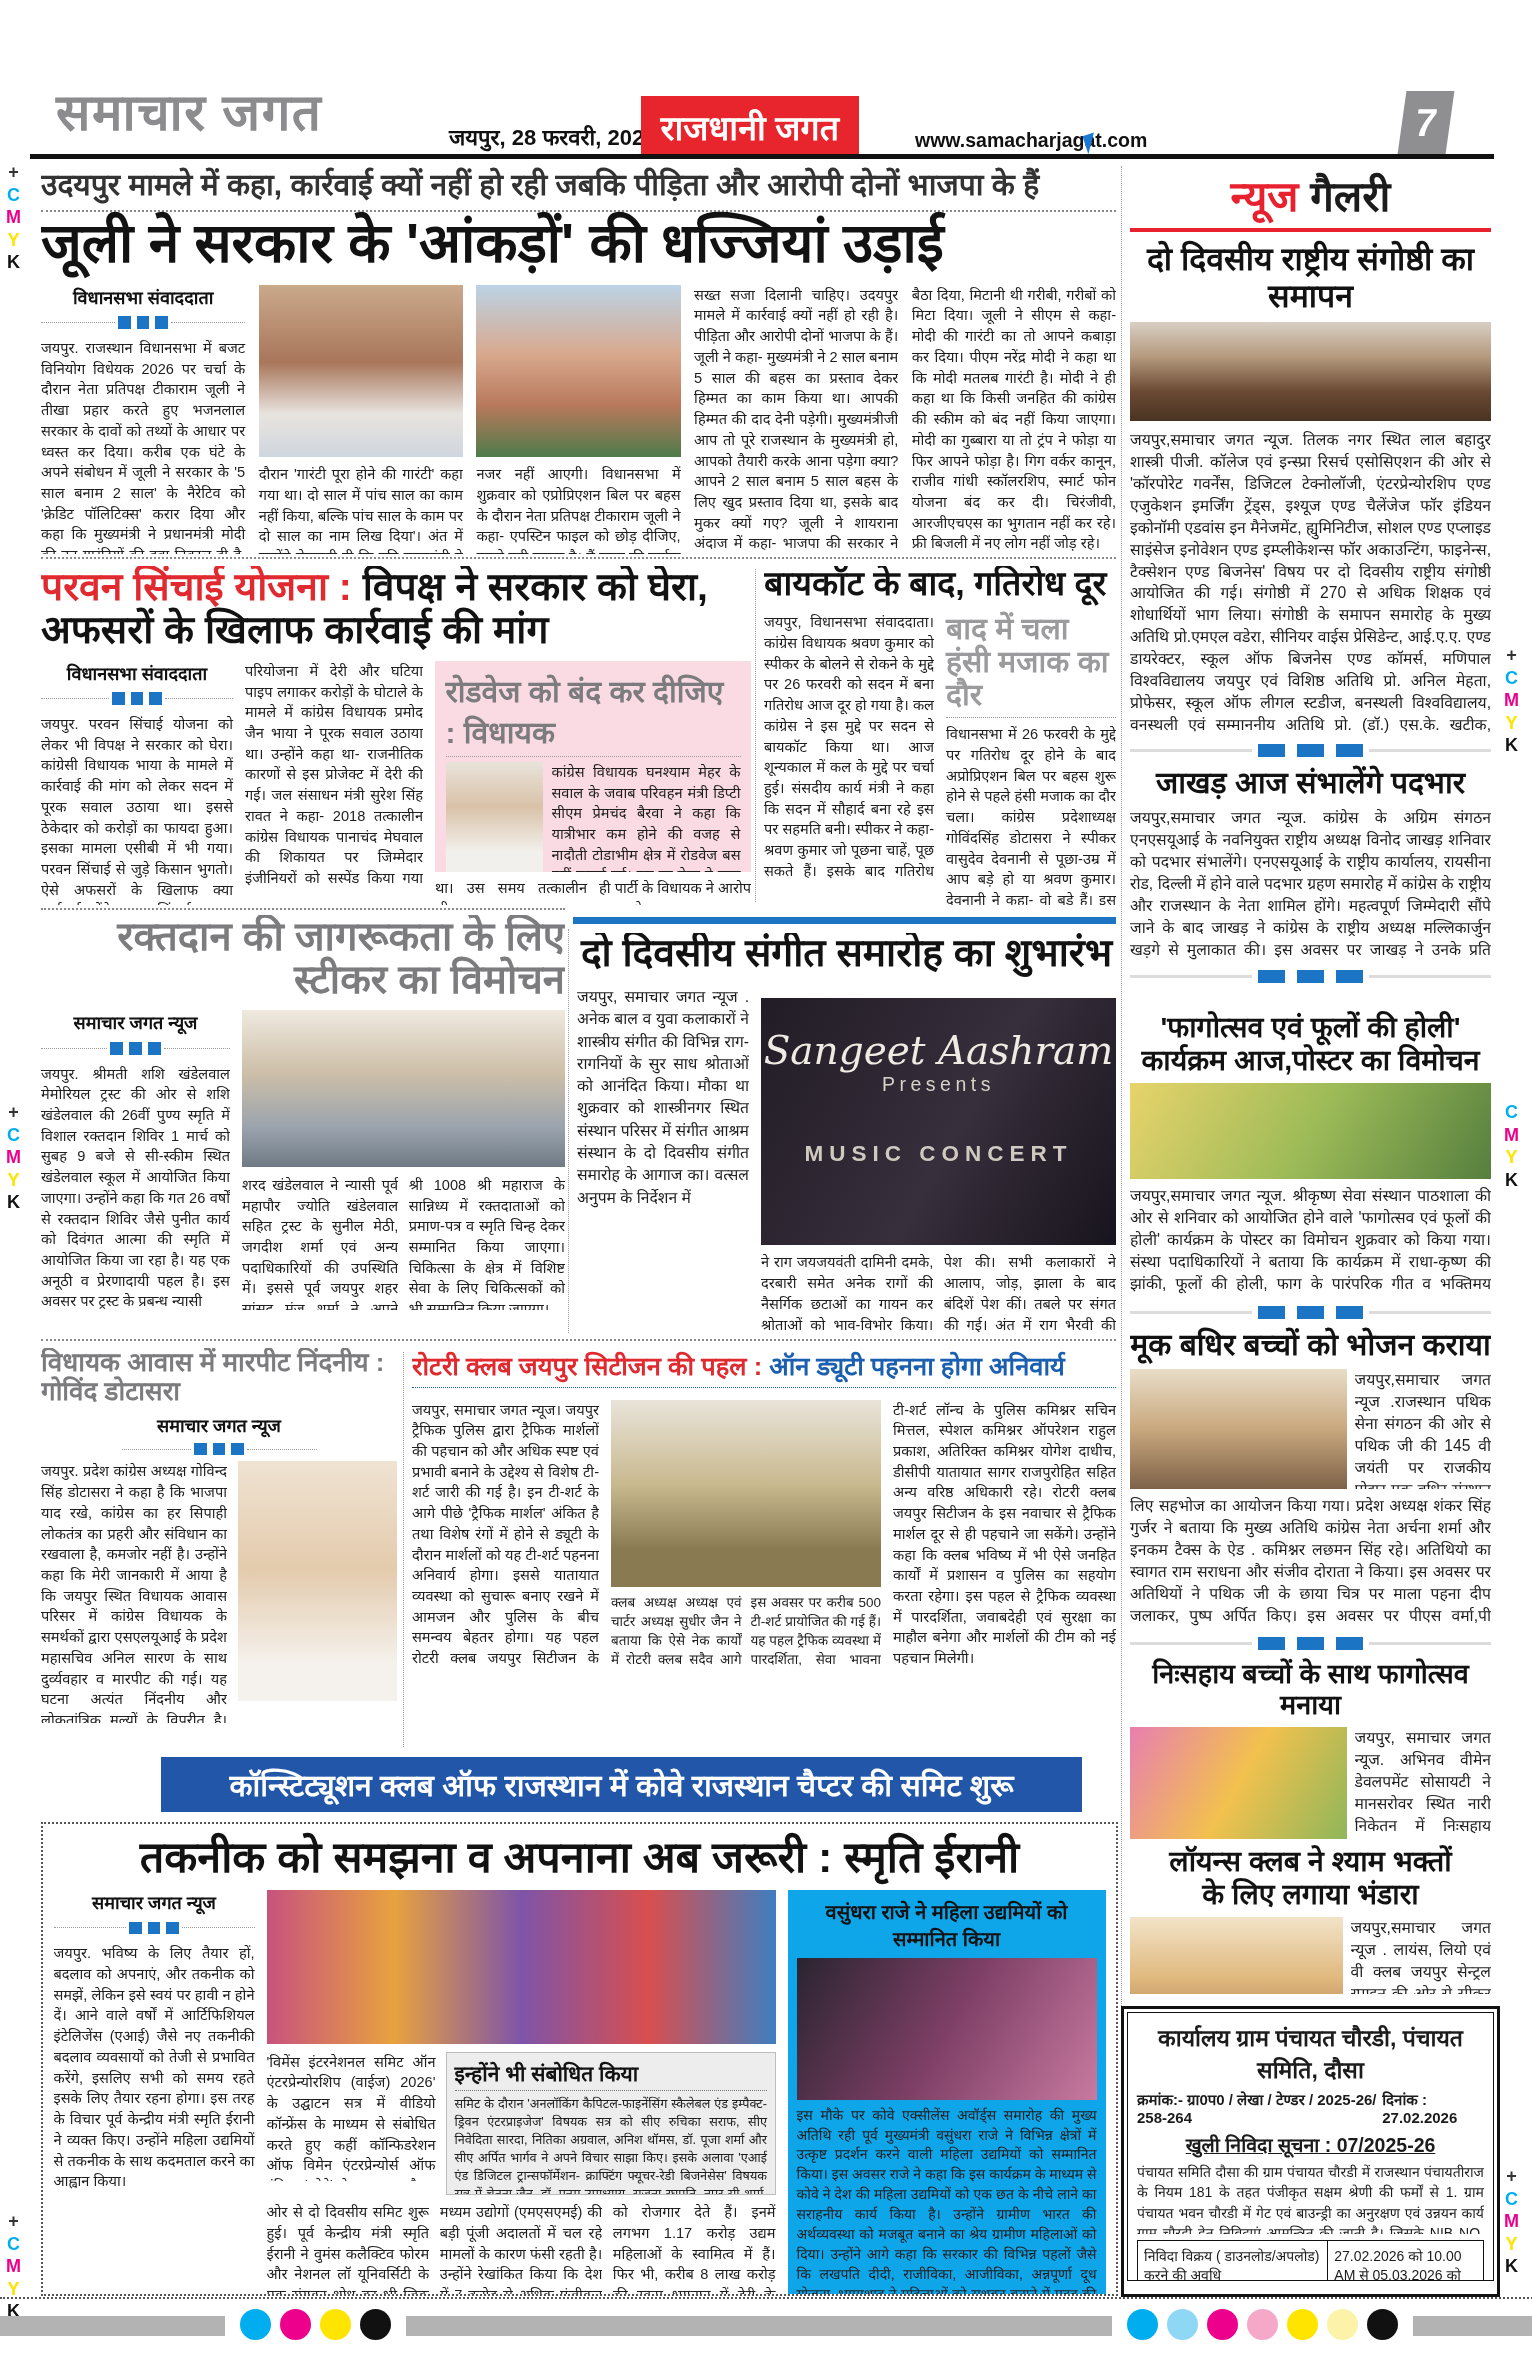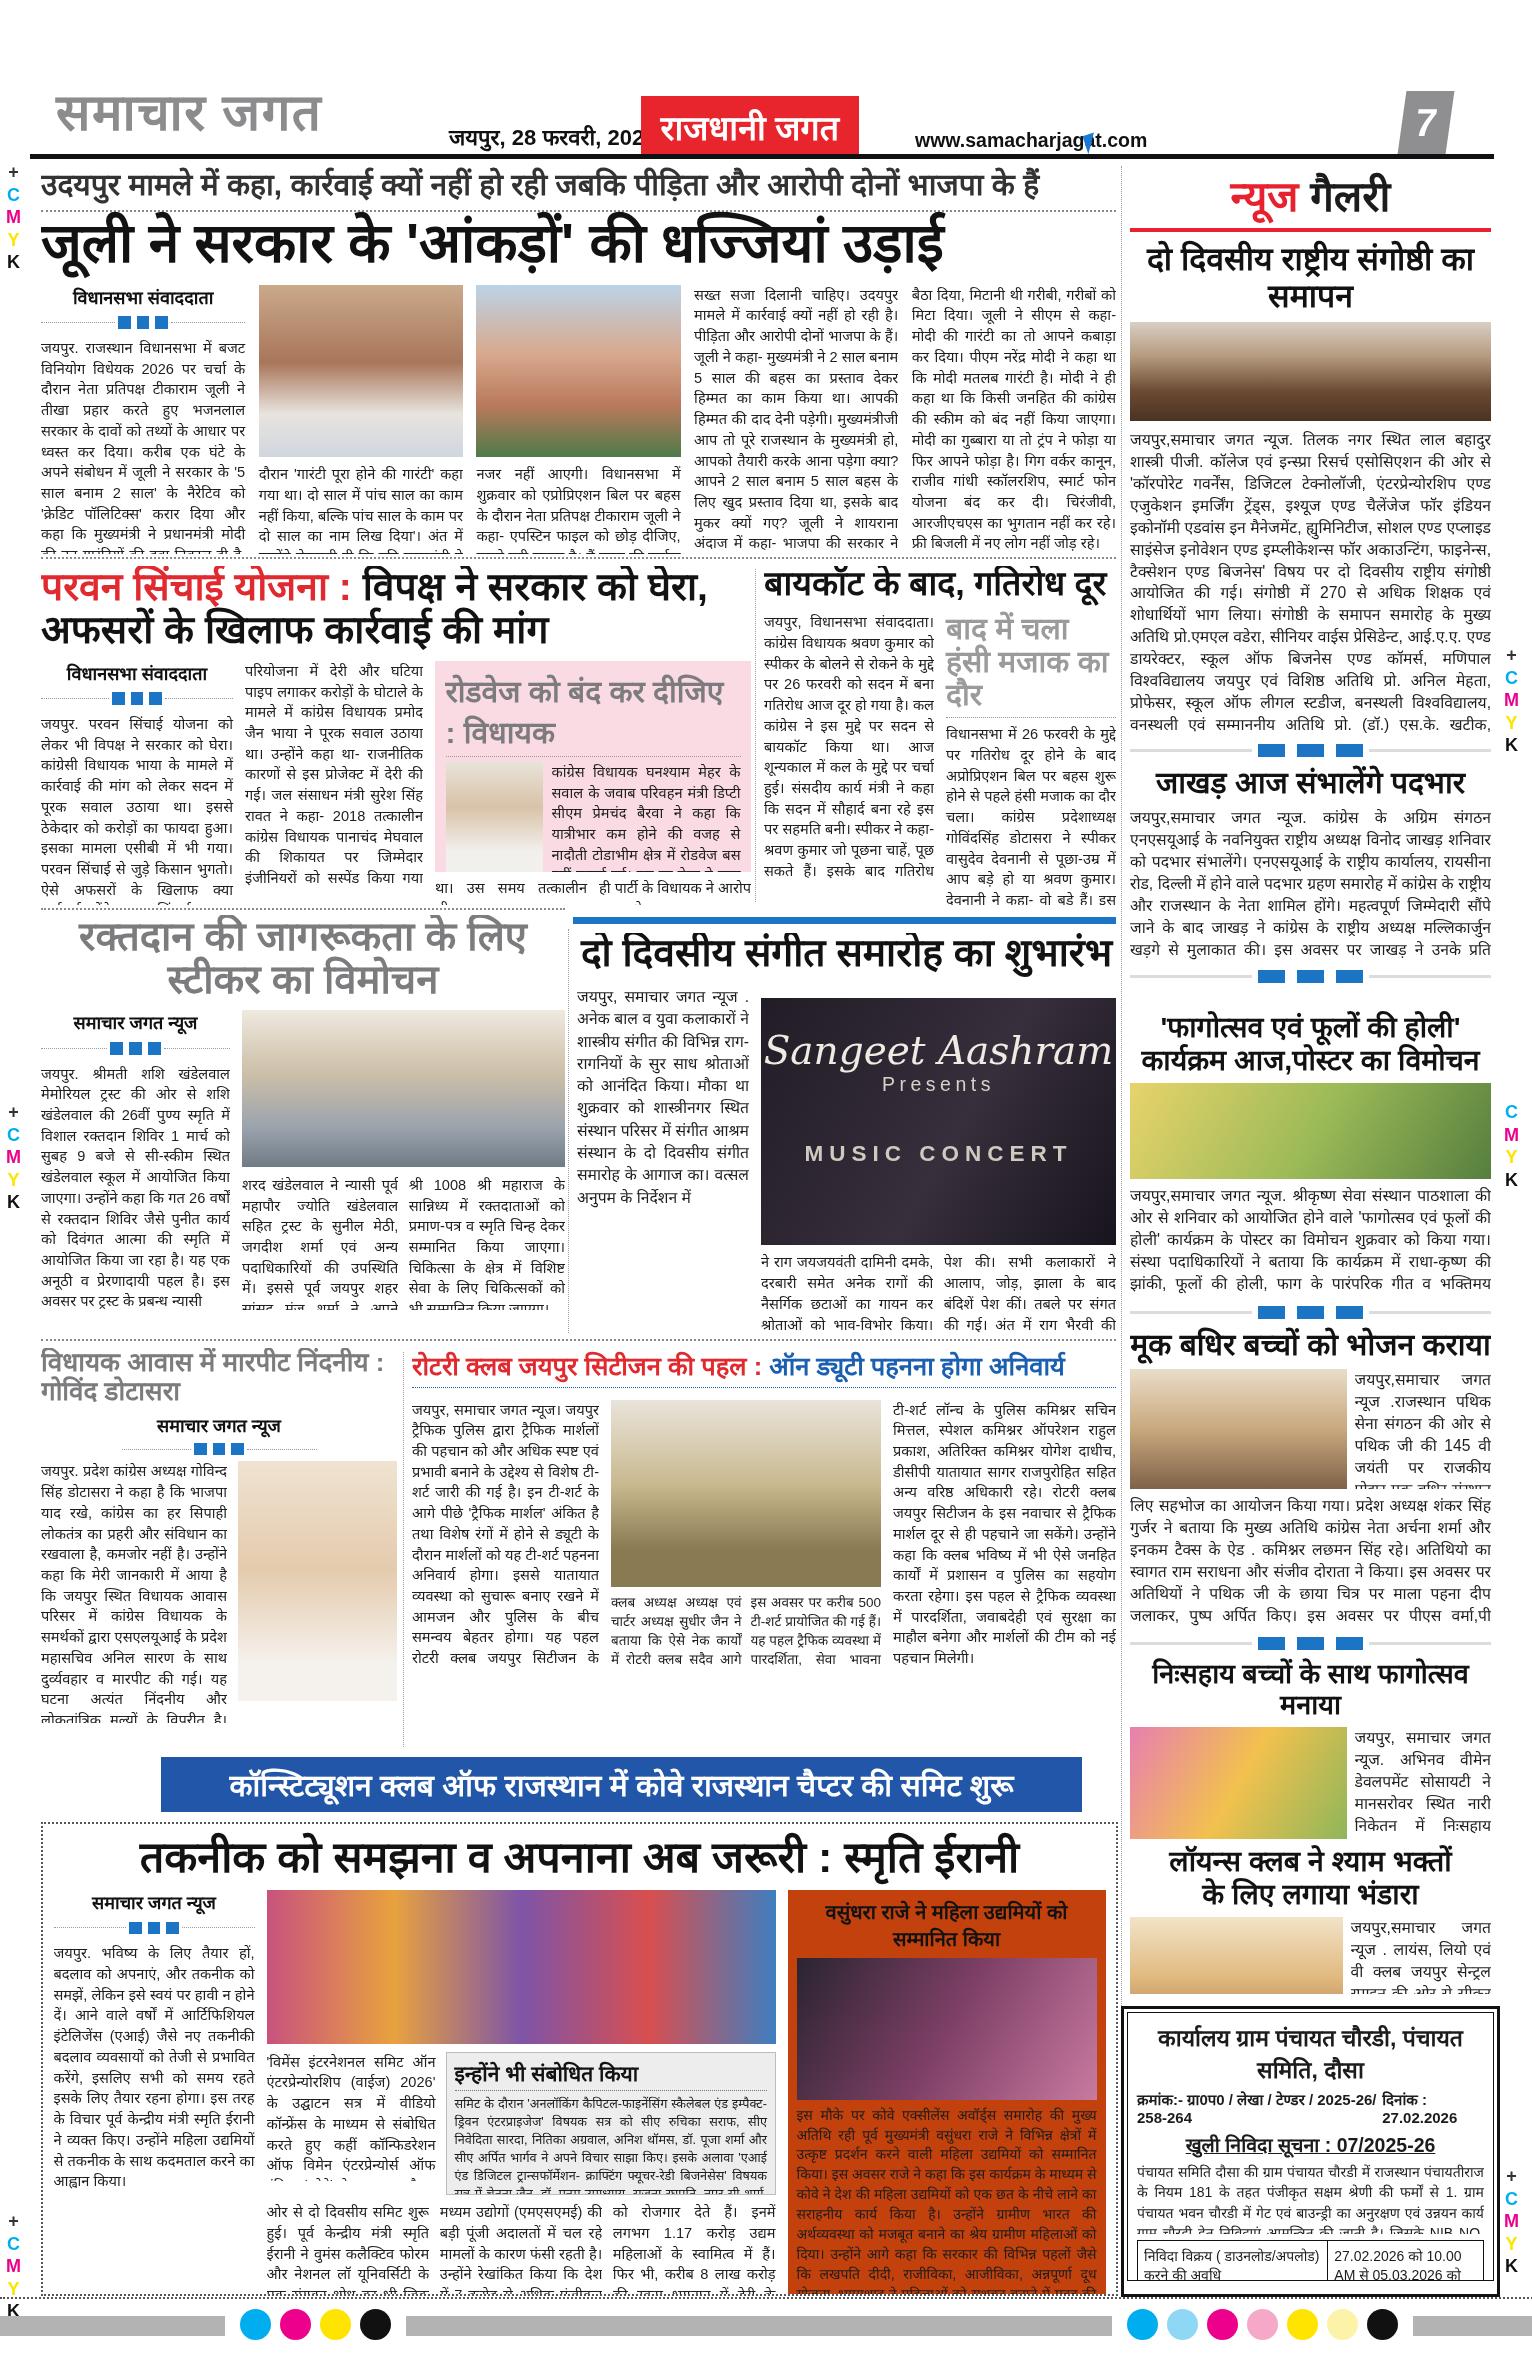--- a/index.html
+++ b/index.html
@@ -46,21 +46,21 @@
   .ph-award{background:linear-gradient(120deg,#2a2430 0%,#7e3f66 50%,#c87aa0 100%);}
   .ph-holi{background:linear-gradient(120deg,#e8d36b 0%,#9dbb58 50%,#567f3e 100%);}
   .ph-kids{background:linear-gradient(180deg,#e9ddc8 0%,#c9a87e 50%,#7e6248 100%);}
   .ph-fag{background:linear-gradient(120deg,#e87fb0 0%,#f2c14e 50%,#8fb65a 100%);}
   .ph-bhandara{background:linear-gradient(180deg,#f2e3c8 0%,#e0b97e 45%,#a8764e 90%);}
   .concert-brand{font-family:"DejaVu Serif","Liberation Serif",serif;font-style:italic;color:#efeae2;font-size:39px;text-align:center;}
   .concert-sub{color:#d8d2c8;font-size:19.5px;letter-spacing:4.5px;text-align:center;}
   .concert-sub2{color:#cfc9bf;font-size:22.5px;letter-spacing:6px;text-align:center;font-weight:bold;}
   
   .pinkbox{background:#fadbe4;}
-  .pink2{background:#c2410c;}
+  .pink2{background:#0ea5e9;}
   .graybox{background:#ededee;border:1.5px solid #bcbcbc;}
   .banner{background:#2156a8;color:#fff;font-weight:bold;font-size:30px;display:flex;align-items:center;justify-content:center;}
   .dotted-box{border:2.2px dotted #555;}
   
   .gal-h{font-size:42px;font-weight:bold;text-align:center;}
   .gal-h .red{color:#e8212e;}
   .redrule{height:4.5px;background:#e8212e;}
   .gal-head{font-size:30px;font-weight:bold;color:#121212;text-align:center;line-height:1.15;}
   .gal-txt{font-size:15.7px;line-height:1.4;text-align:justify;color:#1d1d1d;}
   .gsep{display:flex;align-items:center;margin:9px 0;}
@@ -215,21 +215,21 @@
       <div style="border-top:1.5px dotted #999;margin:6px 0;"></div>
       <div class="body-txt clip" style="height:202px;">विधानसभा में 26 फरवरी के मुद्दे पर गतिरोध दूर होने के बाद अप्रोप्रिएशन बिल पर बहस शुरू होने से पहले हंसी मजाक का दौर चला। कांग्रेस प्रदेशाध्यक्ष गोविंदसिंह डोटासरा ने स्पीकर वासुदेव देवनानी से पूछा-उम्र में आप बड़े हो या श्रवण कुमार। देवनानी ने कहा- वो बड़े हैं। इस पर सदन में ठहाके लगे। डोटासरा बोले- फिर तो श्रवणजी अपनी असली डेट ऑफ बर्थ बताएंगे।</div>
     </div>
   </div>
 </div>
 
 <div class="abs dotted-h" style="left:41px;top:908px;width:524px;"></div>
 <div class="abs bluebar" style="left:573px;top:917px;width:543px;"></div>
 
 <div class="abs clip" style="left:41px;top:915px;width:524px;height:419px;">
-  <div class="h-gray" style="font-size:40px;line-height:1.08;text-align:center;">रक्तदान की जागरूकता के लिए स्टीकर का विमोचन</div>
+  <div class="h-gray" style="font-size:40px;line-height:1.08;text-align:right;">रक्तदान की जागरूकता के लिए स्टीकर का विमोचन</div>
   <div style="display:flex;gap:12px;margin-top:9px;">
     <div style="width:189px;">
       <div class="byline">समाचार जगत न्यूज</div>
       <div class="bysep">
           <span class="dots"></span>
           <span class="sq"></span>
           <span class="sq"></span>
           <span class="sq"></span>
           <span class="dots"></span>
         </div>

